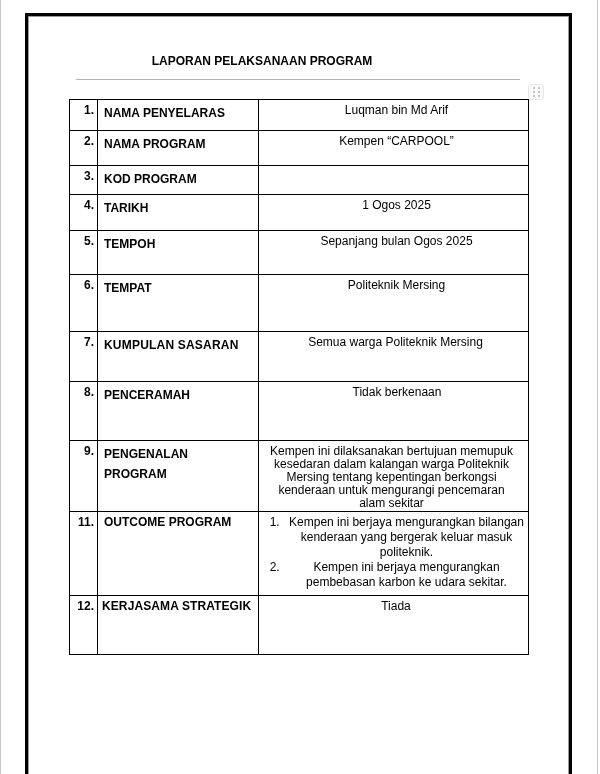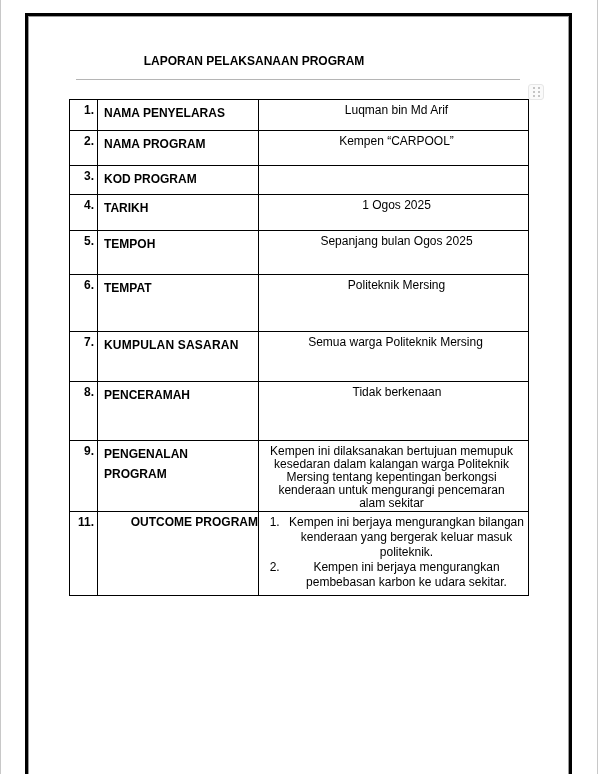--- a/index.html
+++ b/index.html
@@ -13,21 +13,21 @@
     position:absolute; left:25px; top:13px; width:541px; height:780px;
     border-left:3px solid #000; border-top:3px solid #000; border-right:3px solid #000;
     background:#fff;
   }
   .page-inner-line {
     position:absolute; left:28px; top:16px; width:539px; height:770px;
     border-left:1px solid #9a9a9a; border-top:1px solid #9a9a9a; border-right:1px solid #9a9a9a;
     pointer-events:none;
   }
   .title {
-    position:absolute; left:0; width:508px; top:54px; text-align:center;
+    position:absolute; left:8px; width:508px; top:54px; text-align:center;
     font-weight:bold; font-size:12px; letter-spacing:0;
   }
   .hr { position:absolute; left:76px; top:79px; width:444px; height:1px; background:#b5b5b5; }
   .drag-handle {
     position:absolute; left:528px; top:84px; width:14px; height:14px;
     border:1px solid #e6e6e6; border-radius:3px; background:#fafafa;
     display:flex; align-items:center; justify-content:center;
   }
   .drag-handle .dots {
     display:grid; grid-template-columns:2px 2px; grid-gap:2px 3px;
@@ -115,22 +115,27 @@
     <td class="label">
       <div>PENGENALAN</div>
       <div>PROGRAM</div>
     </td>
     <td class="value">
       <div class="para" style="padding-right:10px;">Kempen ini dilaksanakan bertujuan memupuk kesedaran dalam kalangan warga Politeknik Mersing tentang kepentingan berkongsi kenderaan untuk mengurangi pencemaran alam sekitar</div>
     </td>
   </tr>
   <tr style="height:84px;">
     <td class="num">11.</td>
-    <td class="label" style="line-height:14px;text-align:right;">OUTCOME PROGRAM</td>
+    <td class="label" style="line-height:14px;">OUTCOME PROGRAM</td>
     <td class="value">
       <ol class="vlist">
         <li>Kempen ini berjaya mengurangkan bilangan kenderaan yang bergerak keluar masuk politeknik.</li>
         <li>Kempen ini berjaya mengurangkan pembebasan karbon ke udara sekitar.</li>
       </ol>
     </td>
   </tr>
+  <tr style="height:59px;">
+    <td class="num">12.</td>
+    <td class="label" style="padding-left:4px !important; line-height:14px; letter-spacing:0.1px;">KERJASAMA STRATEGIK</td>
+    <td class="value" style="padding-left:5px !important;">Tiada</td>
+  </tr>
 </tbody>
   </table>
 
 </body></html>

